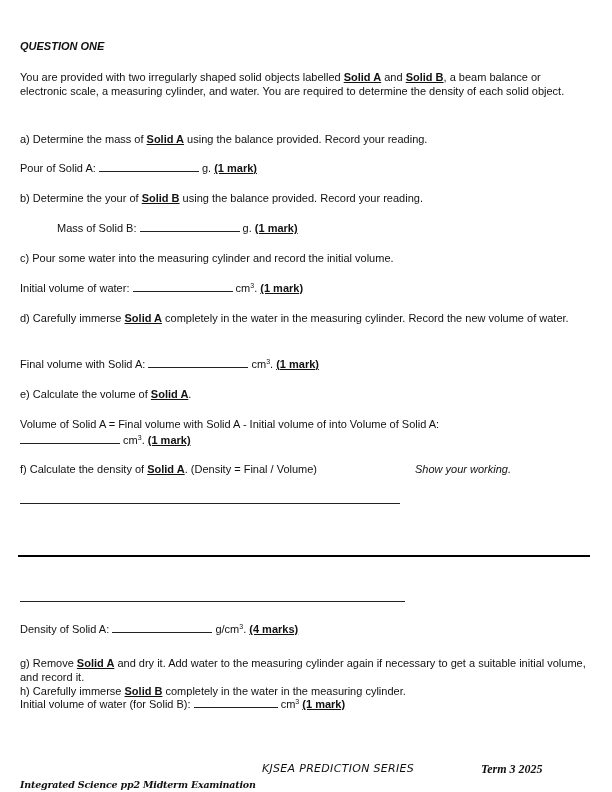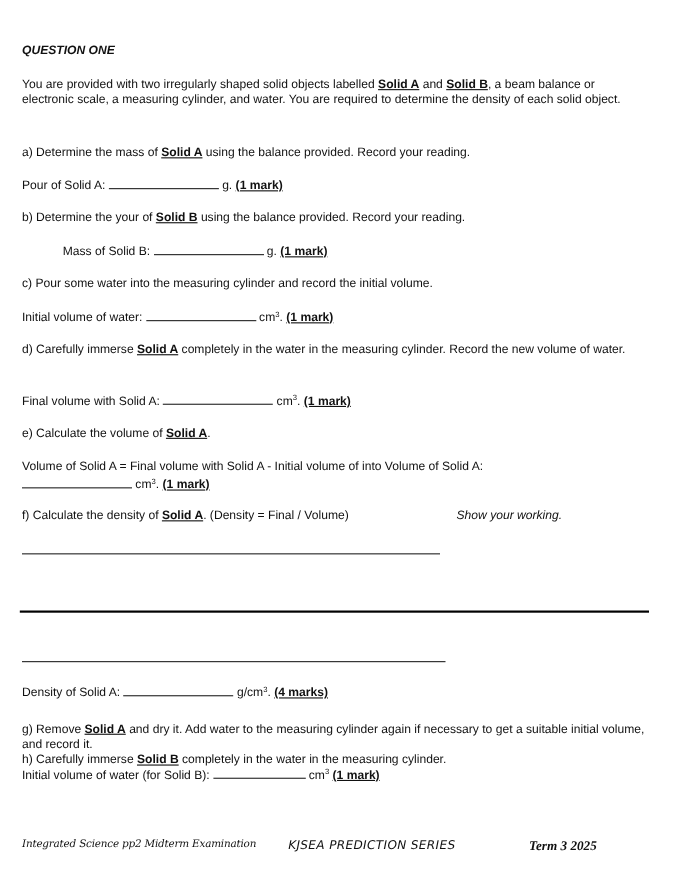--- a/index.html
+++ b/index.html
@@ -6,21 +6,21 @@
   body { width:612px; height:792px; position:relative; overflow:hidden;
          font-family:"Liberation Sans", sans-serif; color:#111; font-size:11px; }
   .abs { position:absolute; left:20px; white-space:nowrap; line-height:14px; }
   .wrap { white-space:normal; width:570px; }
   b { font-weight:bold;text-decoration:underline; }
   sup { font-size:7px; vertical-align:4px; line-height:0; }
   .blank { display:inline-block; border-bottom:1px solid #222; height:10px; vertical-align:baseline; }
   .rule { position:absolute; border-top:1px solid #222; }
   .thick { position:absolute; border-top:2px solid #000; }
   .footer { position:absolute; top:762px; font-size:11px; white-space:nowrap; }
-  .f1 { left:20px; font-family:"DejaVu Serif", serif; font-style:italic; font-weight:normal; font-size:9.5px; letter-spacing:-0.2px; }
+  .f1 { left:20px; font-family:"DejaVu Serif", serif; font-style:italic; font-weight:bold; font-size:9.5px; letter-spacing:-0.2px;margin-top:17px; }
   .f2 { left:262px; font-family:"DejaVu Sans", sans-serif; font-style:italic; font-size:11px; letter-spacing:0.3px; }
   .f3 { left:481px; font-family:Liberation Serif, serif; font-style:italic; font-weight:bold; font-size:12px; }
   .ital { font-style:italic; }
 </style>
 </head>
 <body>
 
 <div class="abs" style="top:39px;font-weight:bold;font-style:italic;">QUESTION ONE</div>
 
 <div class="abs wrap" style="top:70px;"><span>You are provided with two irregularly shaped solid objects labelled </span><b>Solid A</b><span> and </span><b>Solid B</b><span>, a beam balance or electronic scale, a measuring cylinder, and water. You are required to determine the density of each solid object.</span></div>

